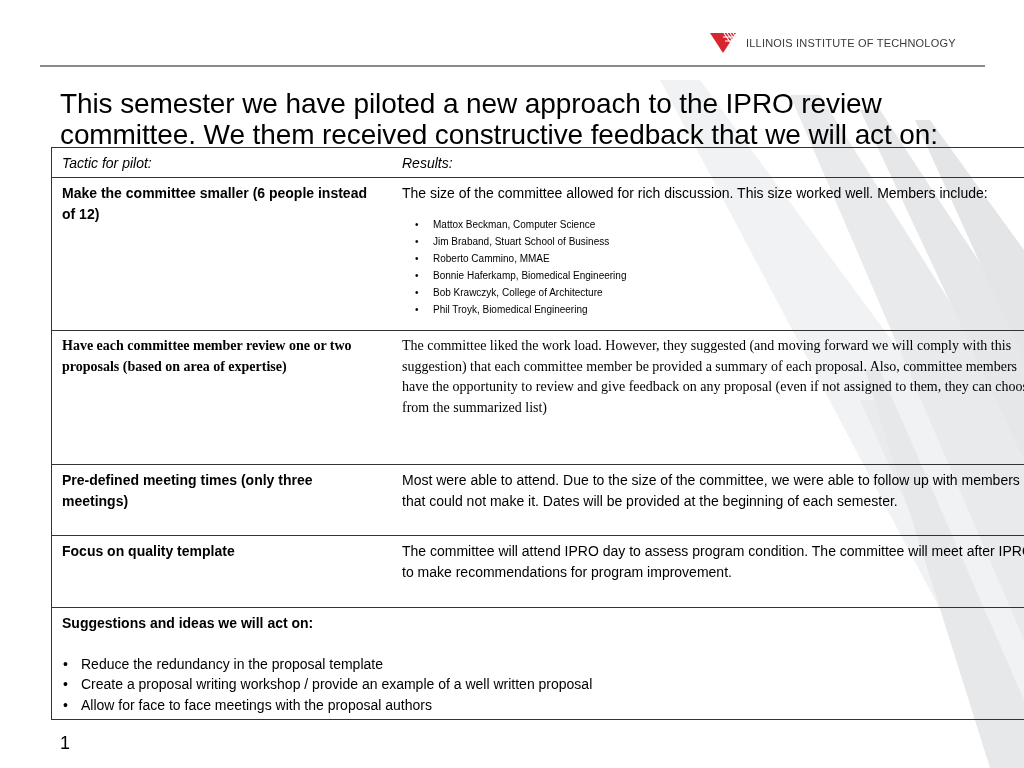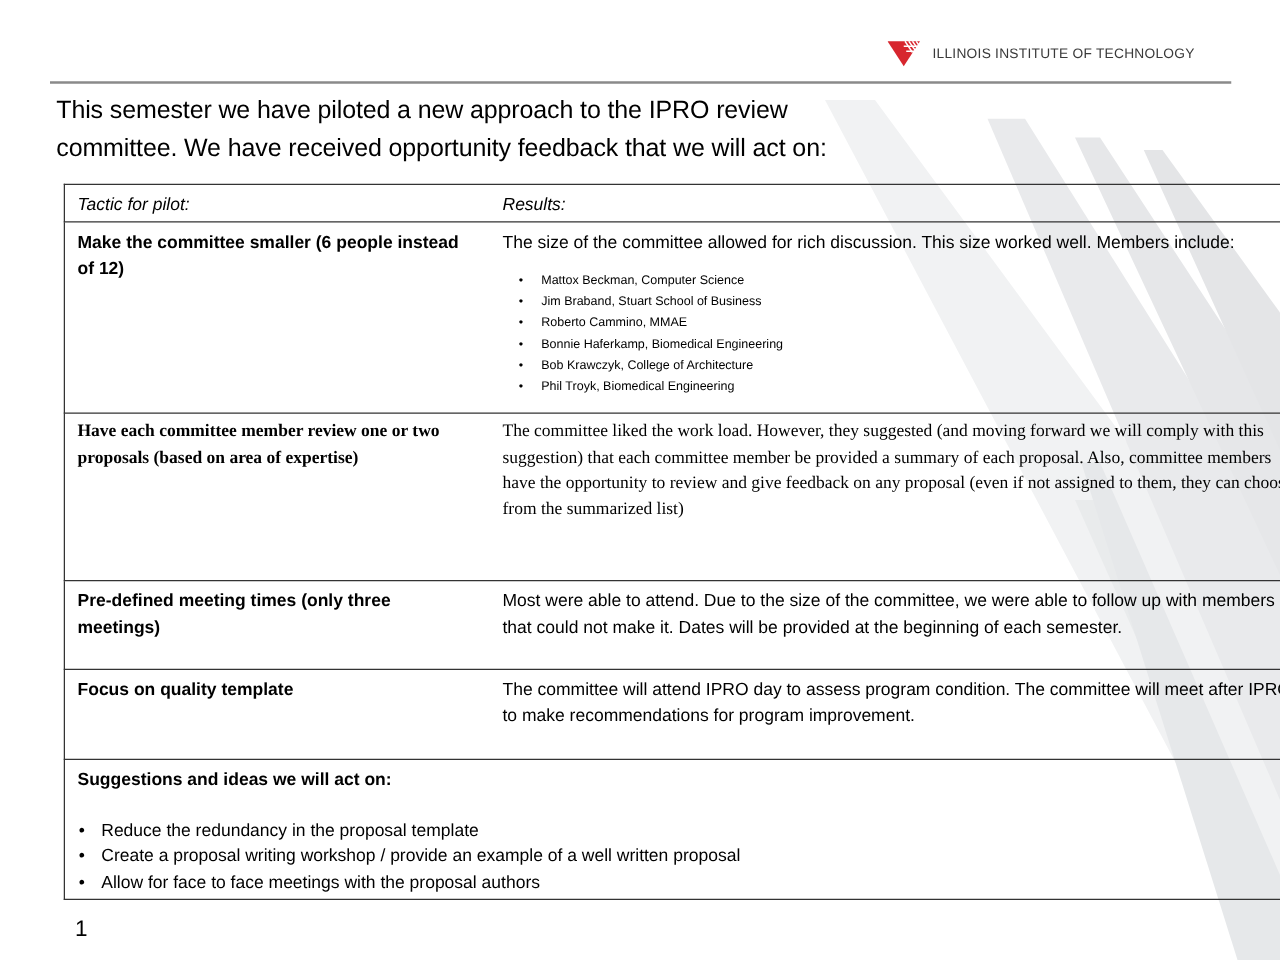--- a/index.html
+++ b/index.html
@@ -18,21 +18,21 @@
       margin-left: 10px; font-size: 11px; letter-spacing: 0.2px;
       color: #3a3a3a; font-family: "Liberation Sans", sans-serif;
       white-space: nowrap;
     }
     .header-rule {
       position: absolute; left: 40px; top: 65px; width: 945px; height: 2px;
       background: #8a8a8a; z-index: 2;
     }
     .title {
       position: absolute; left: 45px; top: 73px; width: 880px; z-index: 2;
-      font-size: 20px; line-height: 31px; margin: 0; font-weight: normal;
+      font-size: 28px; line-height: 31px; margin: 15px; font-weight: normal;
       letter-spacing: -0.1px;
     }
     table.pilot {
       position: absolute; left: 51px; top: 147px; width: 1003px; z-index: 2;
       border-collapse: collapse; font-size: 14px; line-height: 20.5px;
       background: transparent;
     }
     table.pilot td, table.pilot th {
       border: 1.5px solid #333;
       vertical-align: top; text-align: left;
@@ -87,21 +87,21 @@
       <line x1="15" y1="9" x2="22" y2="9"></line>
     </g>
   </svg>
   <span class="logo-text">ILLINOIS INSTITUTE OF TECHNOLOGY</span>
 </div>
 
 <div class="header-rule"></div>
 
 <h1 class="title">
   <span>This semester we have piloted a new approach to the IPRO review</span><br>
-  <span>committee. We have received opportunity feedback that we will act on:</span>
+  <span>committee. We them received constructive feedback that we will act on:</span>
 </h1>
 
 <table class="pilot">
   <tbody>
       <tr>
     <th class="col-left">Tactic for pilot:</th>
     <th class="col-right">Results:</th>
   </tr>
   <tr style="height:153px;">
     <td class="col-left tactic">Make the committee smaller (6 people instead of 12)</td>

